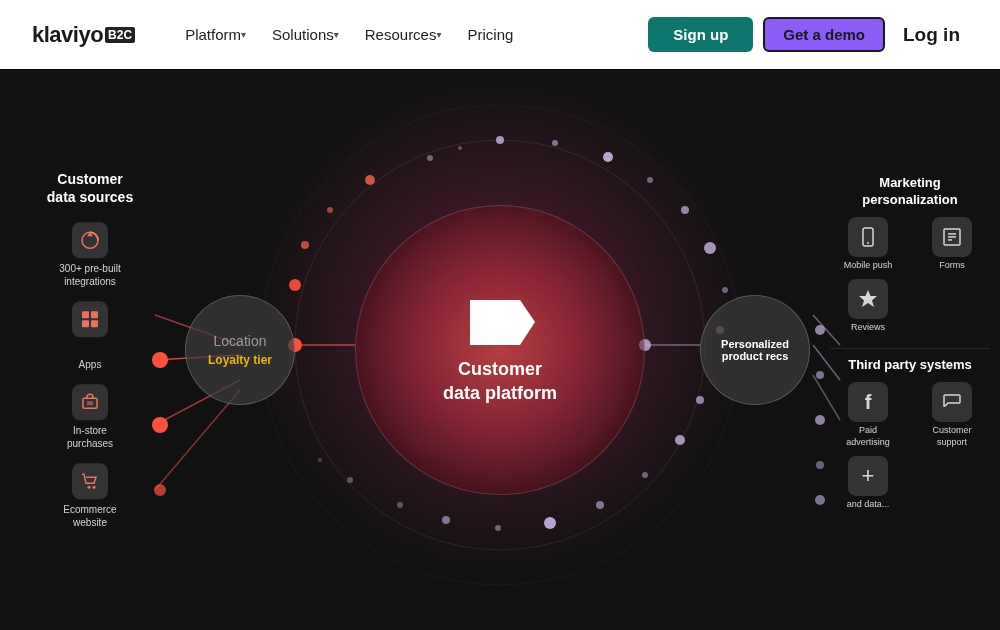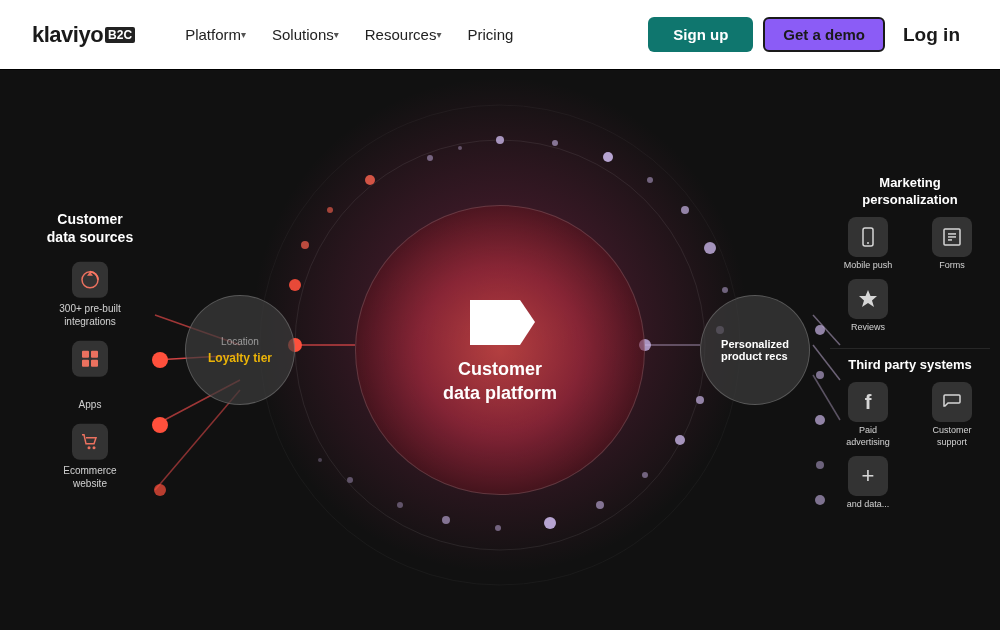--- a/index.html
+++ b/index.html
@@ -158,21 +158,21 @@
       top: 50%;
       left: 185px;
       transform: translateY(-50%);
       display: flex;
       flex-direction: column;
       align-items: center;
       justify-content: center;
       z-index: 3;
     }
     .satellite-label-top {
-      font-size: 10px;
+      font-size: 14px;
       color: rgba(255,255,255,0.5);
       margin-bottom: 4px;
     }
     .satellite-label-main {
       font-size: 12px;
       color: #eab308;
       font-weight: 600;
       text-align: center;
     }
 
@@ -406,21 +406,21 @@
     <div class="center-title" style="font-size:18px;font-weight:600;color:#fff;text-align:center;line-height:1.3;white-space:pre-line;">Customer
 data platform</div>
   </div>
 
   <div class="satellite-left">
     <div class="satellite-label-top">Location</div>
     <div class="satellite-label-main">Loyalty tier</div>
   </div>
 
   <div class="satellite-right">
-    <div class="satellite-label-main" style="white-space:pre-line;text-align:left;font-size:11px;color:#fff;font-weight:600;">Personalized
+    <div class="satellite-label-main" style="white-space:pre-line;text-align:center;font-size:11px;color:#fff;font-weight:600;">Personalized
 product recs</div>
   </div>
 
   <div class="left-panel">
     <div class="left-panel-title" style="white-space:pre-line;">Customer
 data sources</div>
     <div class="left-items">
 
       <div class="left-item">
         <div class="left-item-icon">
@@ -438,20 +438,30 @@
           <svg width="20" height="20" viewBox="0 0 20 20" fill="rgba(255,120,100,0.9)">
             <rect x="2" y="2" width="7" height="7" rx="1"></rect>
             <rect x="11" y="2" width="7" height="7" rx="1"></rect>
             <rect x="2" y="11" width="7" height="7" rx="1"></rect>
             <rect x="11" y="11" width="7" height="7" rx="1"></rect>
           </svg>
         </div>
         <div class="left-item-label" style="font-size:10px;color:rgba(255,255,255,0.8);text-align:center;margin-top:17px;">Apps</div>
       </div>
 
+      <div class="left-item">
+        <div class="left-item-icon">
+          <svg width="20" height="20" viewBox="0 0 20 20" fill="none" stroke="rgba(255,120,100,0.9)" stroke-width="1.5">
+            <rect x="3" y="6" width="14" height="10" rx="1"></rect>
+            <path d="M7 6V5a3 3 0 0 1 6 0v1"></path>
+            <rect x="7" y="9" width="6" height="4" rx="0.5" fill="rgba(255,120,100,0.5)" stroke="none"></rect>
+          </svg>
+        </div>
+        <div class="left-item-label" style="font-size:10px;color:rgba(255,255,255,0.8);text-align:center;line-height:1.3;">In-store<br>purchases</div>
+      </div>
 
       <div class="left-item">
         <div class="left-item-icon">
           <svg width="20" height="20" viewBox="0 0 20 20" fill="none" stroke="rgba(255,120,100,0.9)" stroke-width="1.5">
             <path d="M2 3h2l2 9h8l2-6H6"></path>
             <circle cx="9" cy="16" r="1.5" fill="rgba(255,120,100,0.9)" stroke="none"></circle>
             <circle cx="14" cy="16" r="1.5" fill="rgba(255,120,100,0.9)" stroke="none"></circle>
           </svg>
         </div>
         <div class="left-item-label" style="font-size:10px;color:rgba(255,255,255,0.8);text-align:center;line-height:1.3;">Ecommerce<br>website</div>

